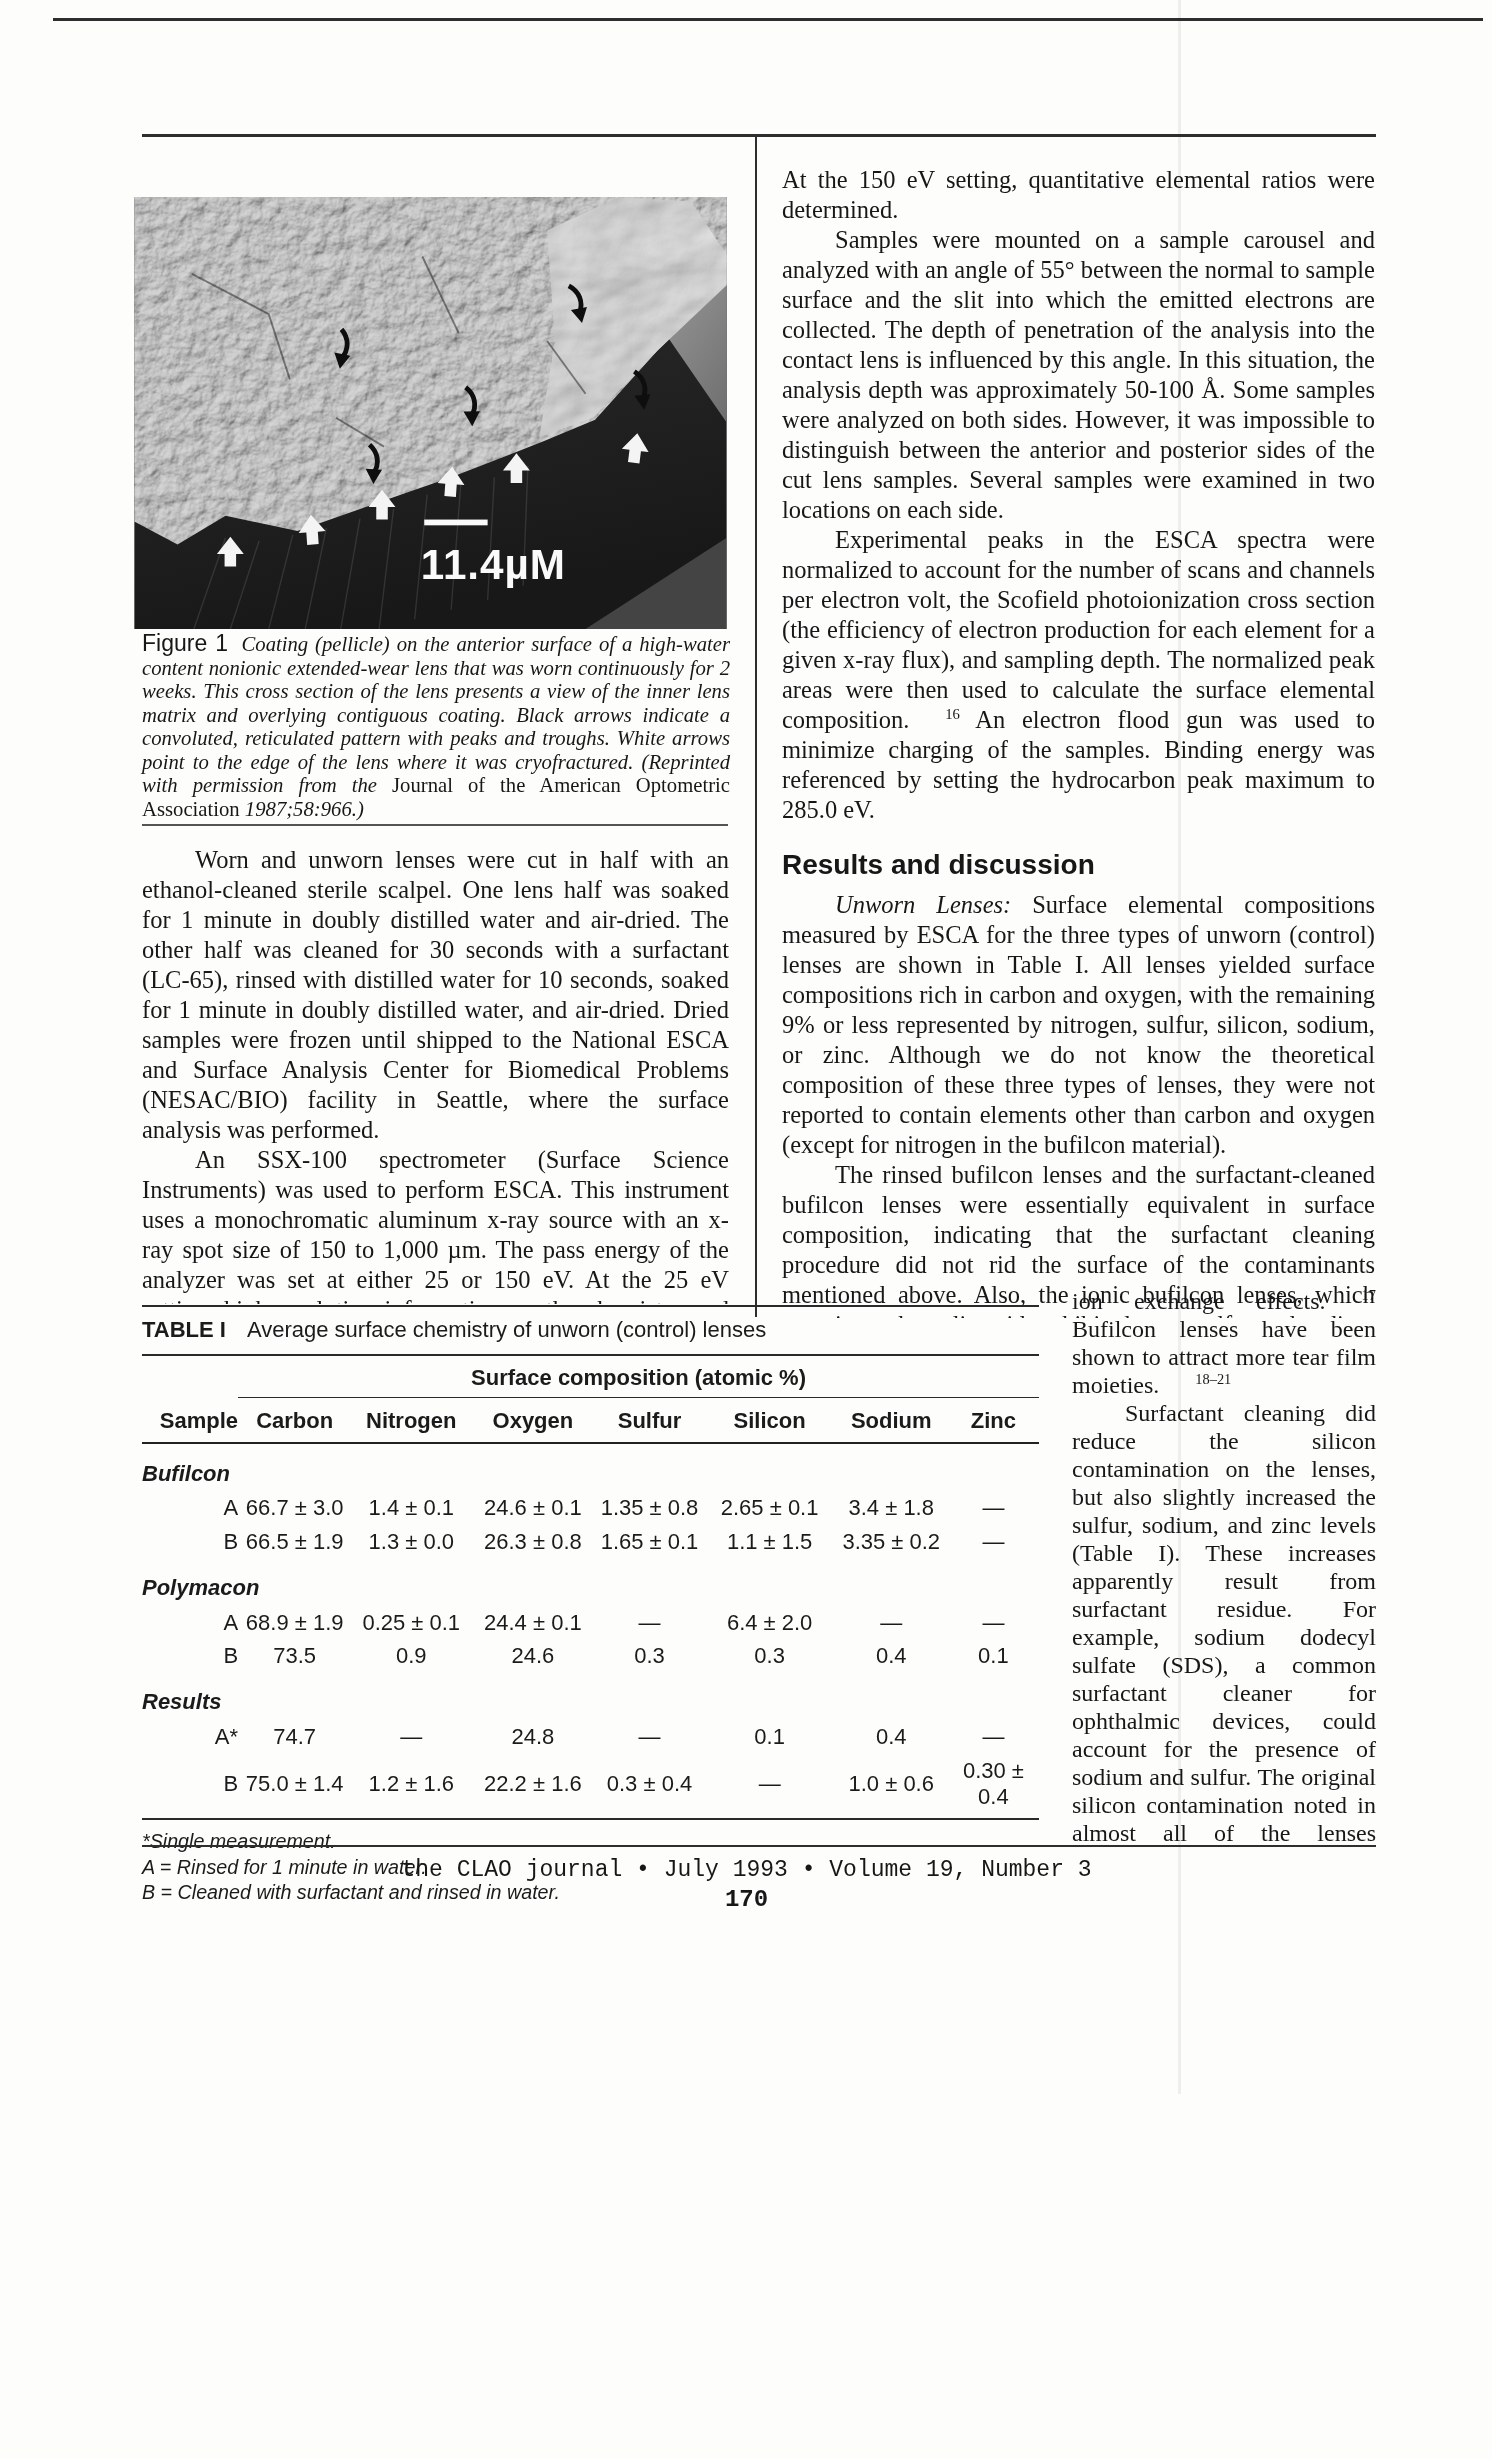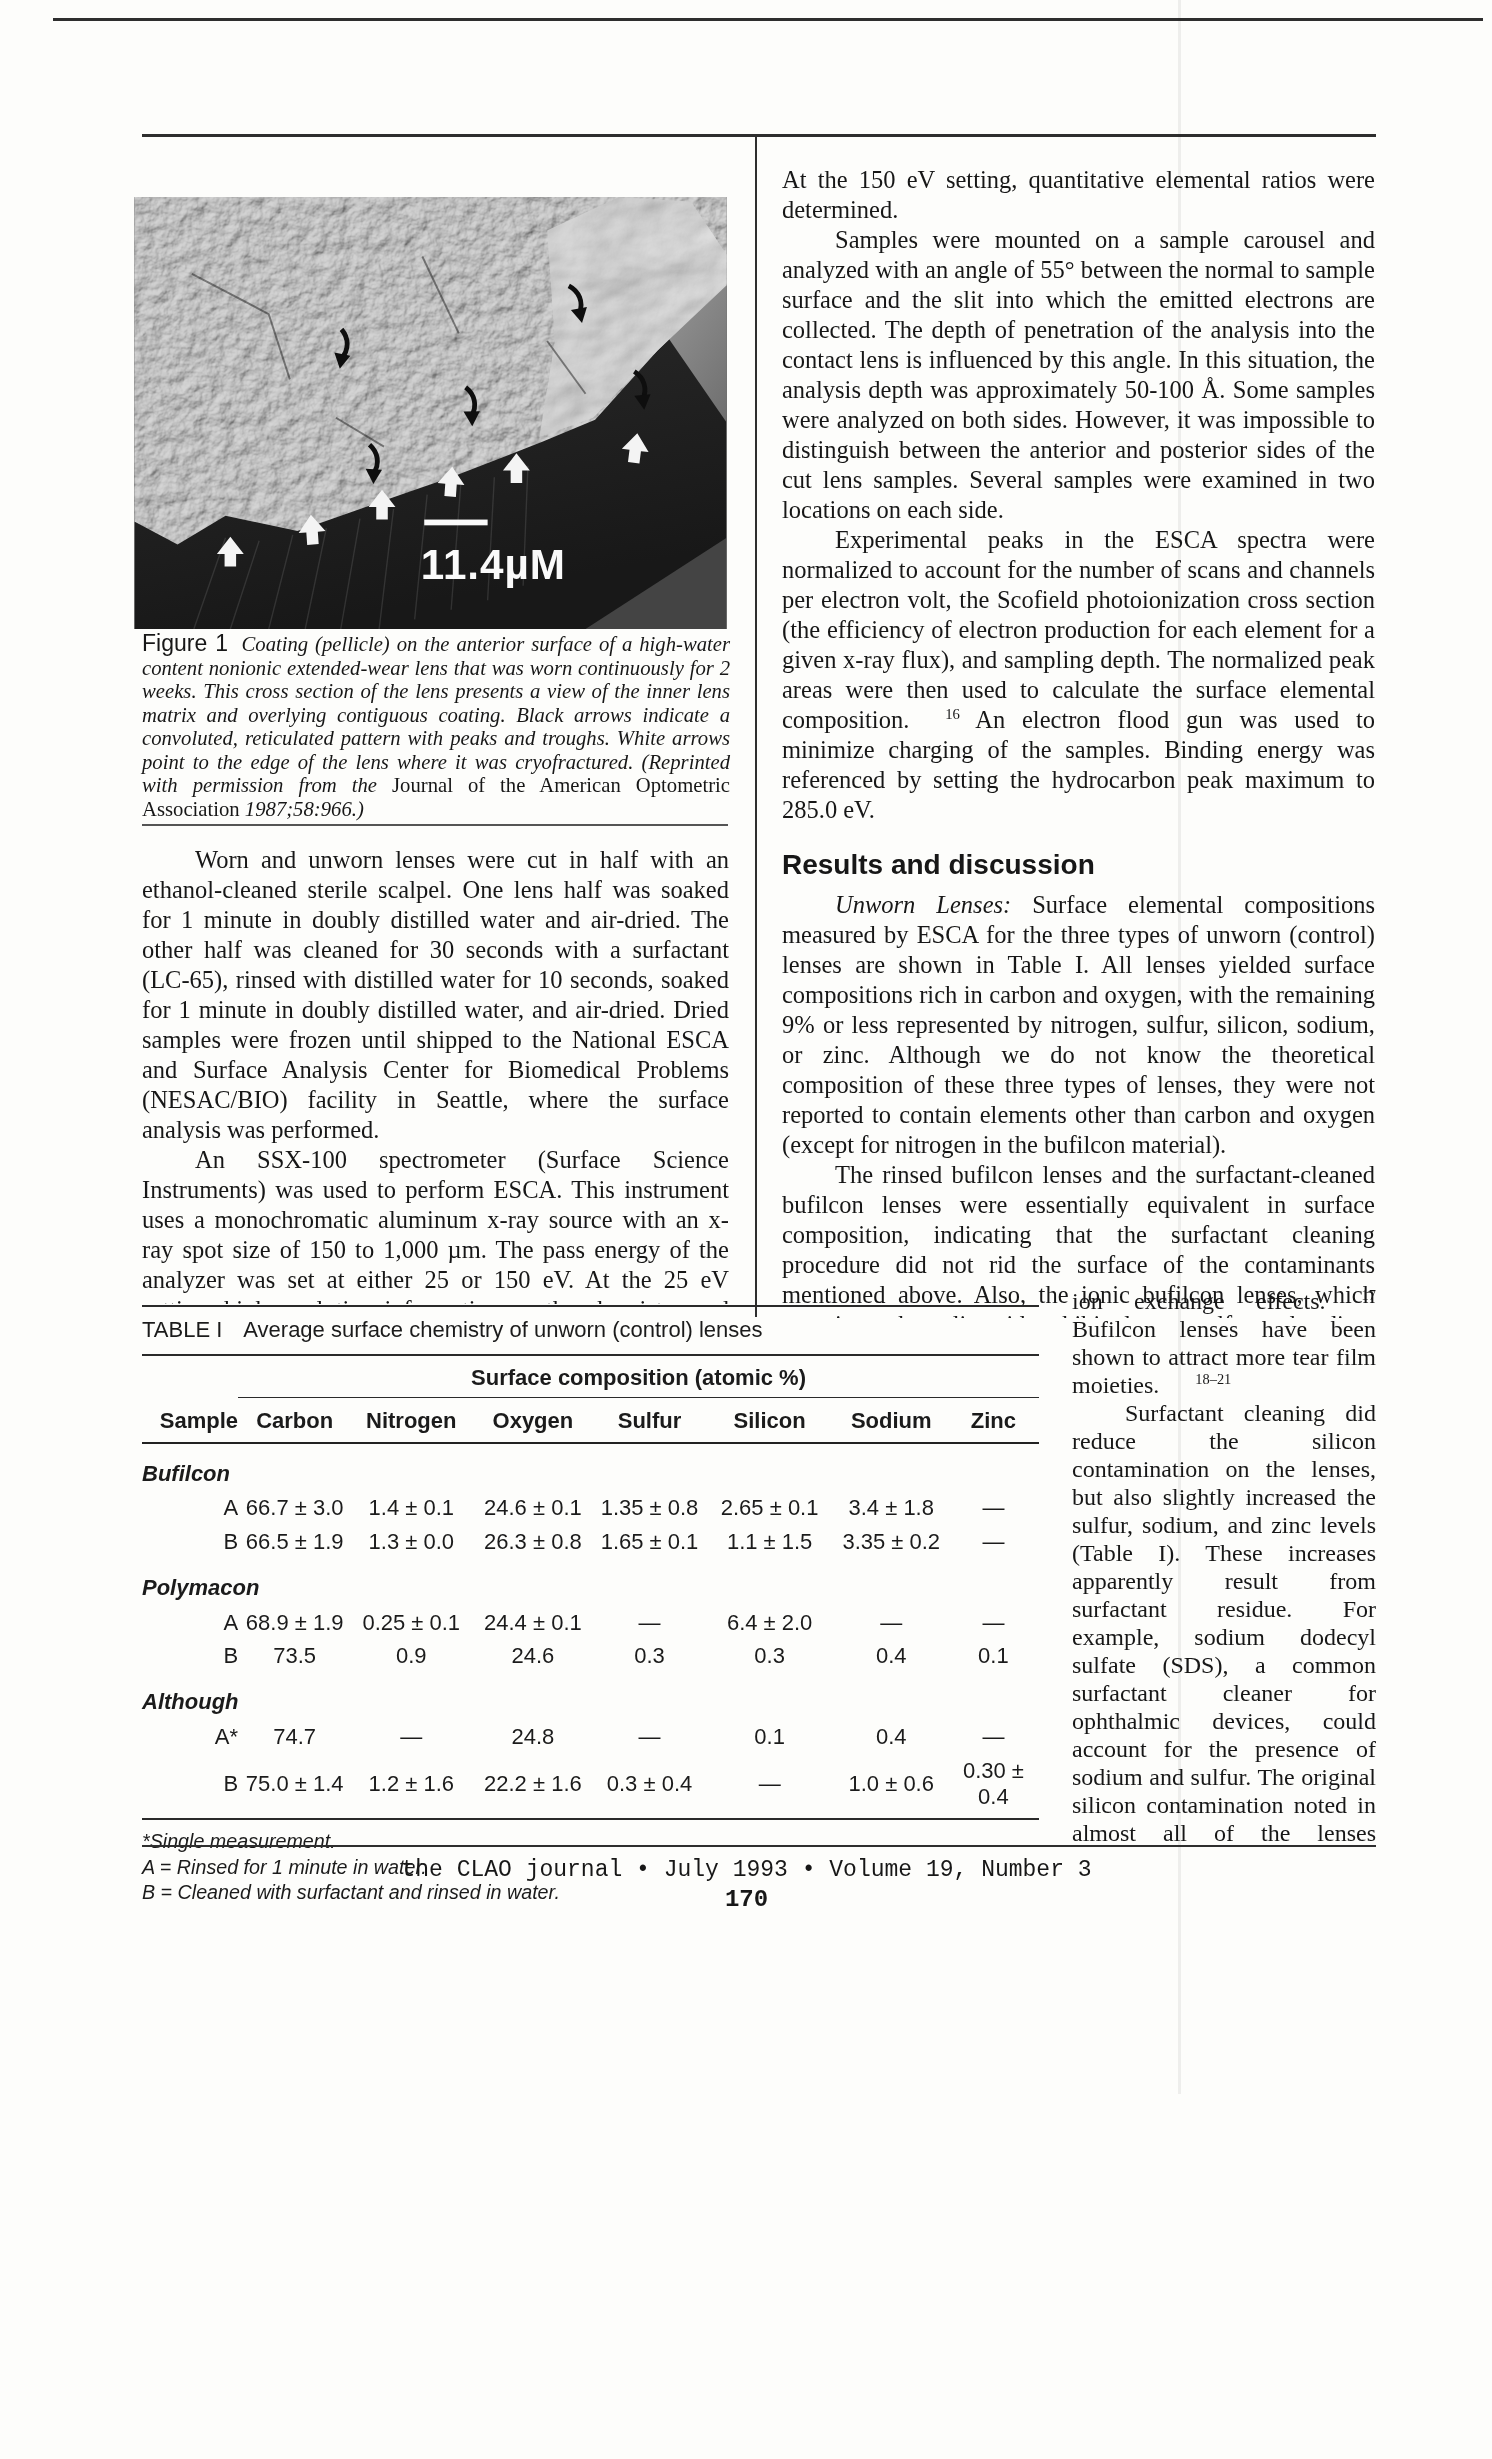--- a/index.html
+++ b/index.html
@@ -33,21 +33,21 @@
     font-family:"Liberation Sans", sans-serif; font-weight:bold; font-size:28px;
     margin:25px 0 9.6px 0; text-align:left; text-indent:0;
   }
   
   .table-block{
     position:absolute; left:142px; top:1305px; width:897px;
     font-family:"Liberation Sans", sans-serif; color:#1b1b1b;
     border-top:2.9px solid #2a2a2a;
   }
   .t-title{font-size:22px; padding:9.6px 0 11.5px 0;}
-  .t-title .t-label{font-weight:normal; padding-right:21px;}
+  .t-title .t-label{font-weight:bold; padding-right:21px;}
   .t-midrule{height:1.9px; background:#2a2a2a;}
   table.datatable{border-collapse:collapse; table-layout:fixed; width:897px; font-size:22px;}
   table.datatable th, table.datatable td{padding:2.9px 0; text-align:center; font-weight:normal;}
   table.datatable .col-sample{text-align:right;}
   tr.span-row th{padding:8.6px 0 6.7px 0;}
   tr.span-row th.span-cell{font-weight:bold; border-bottom:1.9px solid #2a2a2a;}
   tr.head-row th{font-weight:bold; padding:9.6px 0 8.6px 0; border-bottom:2.9px solid #222;}
   tr.group-row td{font-weight:bold; font-style:italic; text-align:left; padding:16.3px 0 4.8px 0;}
   tr.data-row td{padding:3.8px 0;}
   tr.last td{padding-bottom:8.6px;}
@@ -253,21 +253,21 @@
           <td class="col-sample">B</td>
           <td>73.5</td>
           <td>0.9</td>
           <td>24.6</td>
           <td>0.3</td>
           <td>0.3</td>
           <td>0.4</td>
           <td>0.1</td>
         </tr>
         <tr class="group-row">
-            <td colspan="8">Although</td>
+            <td colspan="8">Results</td>
           </tr>
         <tr class="data-row">
           <td class="col-sample">A*</td>
           <td>74.7</td>
           <td>—</td>
           <td>24.8</td>
           <td>—</td>
           <td>0.1</td>
           <td>0.4</td>
           <td>—</td>

